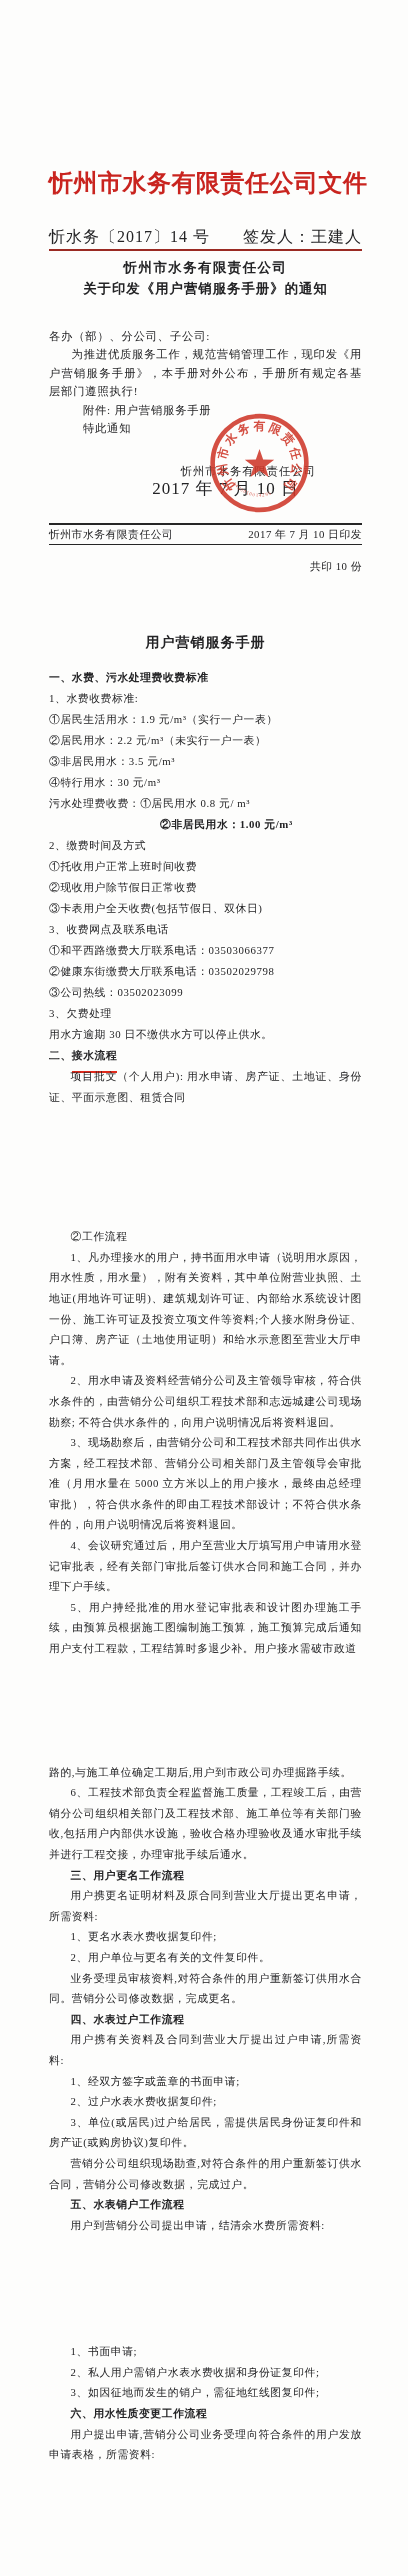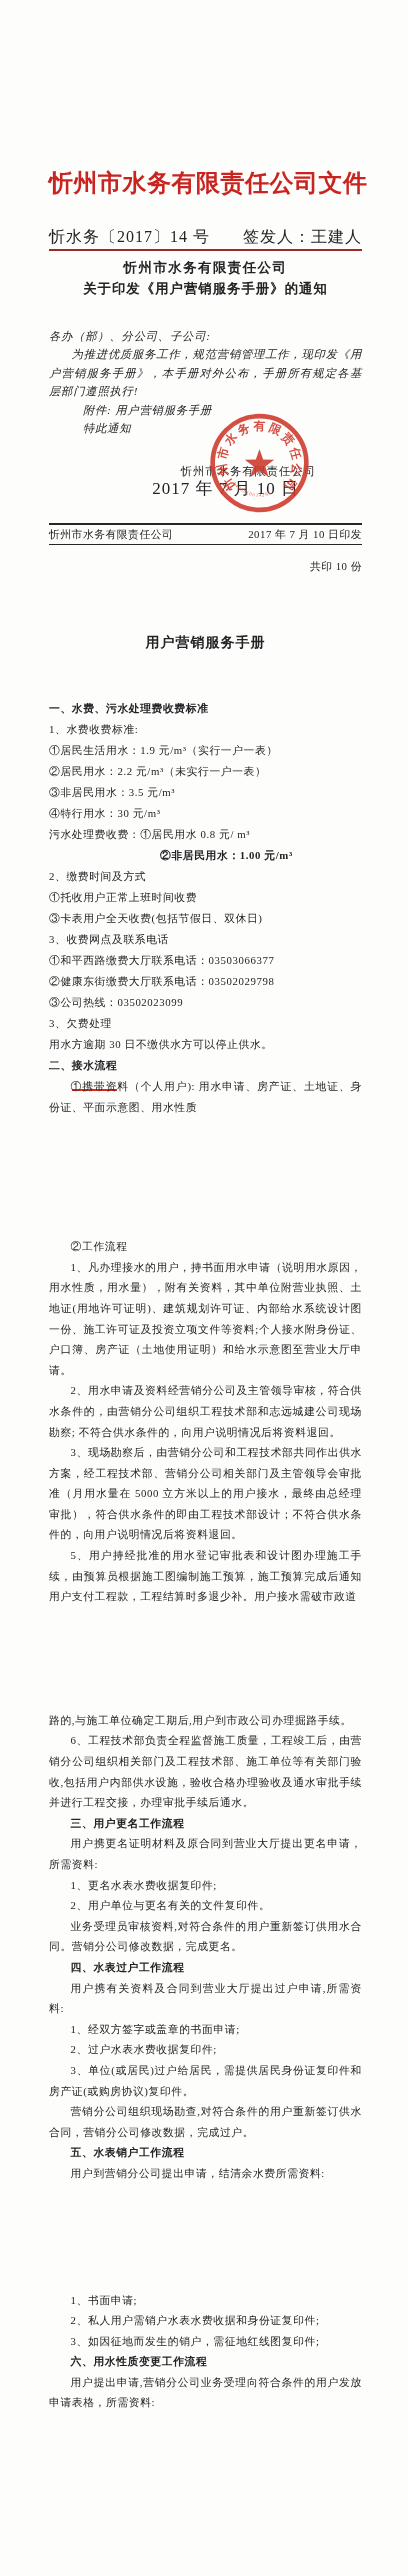--- a/index.html
+++ b/index.html
@@ -18,21 +18,21 @@
   .masthead{
     margin-top:168px;text-align:left;
     color:#c9241f;font-size:24px;font-weight:bold;
     line-height:31px;letter-spacing:0.5px;white-space:nowrap;
   }
   .doc-row{display:flex;justify-content:space-between;margin-top:30px;
     font-size:16px;letter-spacing:1px;line-height:16.5px;}
   .rule-red{height:2.1px;background:#9a2a23;margin-top:3.1px;}
   .notice-org{margin-top:8.2px;text-align:center;font-size:13.4px;font-weight:bold;letter-spacing:1.5px;line-height:17.5px;}
   .notice-subject{margin-top:4.1px;text-align:center;font-size:13.4px;font-weight:bold;letter-spacing:1px;line-height:17.5px;}
-  .p1{font-size:11.3px;line-height:18.5px;letter-spacing:0.8px;margin:0;text-align:justify;font-style:italic;}
+  .p1{font-size:11.3px;line-height:18.5px;letter-spacing:0.8px;margin:0;text-align:justify;}
   .salutation{margin-top:29px;}
   .ind2{text-indent:2em;}
   .ind3{text-indent:3em;}
   .sign-org{margin-top:25px;font-size:11.3px;letter-spacing:1px;text-align:right;padding-right:46px;line-height:17.5px;}
   .sign-date{font-size:17px;letter-spacing:1px;text-align:right;padding-right:63px;line-height:18.5px;}
   .f-rule1{height:2.1px;background:#262626;margin-top:24px;}
   .f-row{display:flex;justify-content:space-between;font-size:10.8px;letter-spacing:0.5px;line-height:18.5px;}
   .f-rule2{height:1.5px;background:#262626;}
   .f-copies{text-align:right;font-size:10.8px;letter-spacing:0.5px;line-height:16.5px;margin-top:13px;}
 
@@ -43,23 +43,23 @@
   
   .m-title{margin:58px 0 0 0;text-align:center;font-size:14px;font-weight:bold;
     letter-spacing:1px;line-height:19.6px;}
   .m{font-size:10.8px;letter-spacing:0.6px;}
   .lh41 .row{line-height:21px;}
   .row{line-height:20.6px;margin:0;}
   .para{line-height:20.6px;margin:0;text-align:justify;text-indent:2em;}
   .noind{text-indent:0;}
   .sh{font-weight:bold;}
   .sh2{font-weight:bold;text-indent:2em;}
-  .redline{border-bottom:2.1px solid #e02a1c;padding-bottom:18px;}
+  .redline{border-bottom:2.1px solid #e02a1c;padding-bottom:10px;}
   .pad215{padding-left:111px;font-weight:bold;}
-  .sec1top{margin-top:46px;}
+  .sec1top{margin-top:15px;}
   .pg3{margin-top:118px;}
   .pg5{margin-top:103px;}
   .pg6{margin-top:106px;}
 </style>
 </head>
 <body>
 
 <div class="doc">
 
   <svg class="seal" viewBox="0 0 200 200" aria-hidden="true">
@@ -120,43 +120,45 @@
         <div class="row sh">一、水费、污水处理费收费标准</div>
         <div class="row">1、水费收费标准:</div>
         <div class="row">①居民生活用水：1.9 元/m³（实行一户一表）</div>
         <div class="row">②居民用水：2.2 元/m³（未实行一户一表）</div>
         <div class="row">③非居民用水：3.5 元/m³</div>
         <div class="row">④特行用水：30 元/m³</div>
         <div class="row">污水处理费收费：①居民用水 0.8 元/ m³</div>
         <div class="row pad215">②非居民用水：1.00 元/m³</div>
         <div class="row">2、缴费时间及方式</div>
         <div class="row">①托收用户正常上班时间收费</div>
+        <div class="row">②现收用户除节假日正常收费</div>
         <div class="row">③卡表用户全天收费(包括节假日、双休日)</div>
         <div class="row">3、收费网点及联系电话</div>
         <div class="row">①和平西路缴费大厅联系电话：03503066377</div>
         <div class="row">②健康东街缴费大厅联系电话：03502029798</div>
         <div class="row">③公司热线：03502023099</div>
         <div class="row">3、欠费处理</div>
         <div class="row">用水方逾期 30 日不缴供水方可以停止供水。</div>
       </section>
 
       <section>
         <div class="row sh">
           <span>二、</span><span class="redline">接水流程</span>
         </div>
-        <p class="para" style="line-height:21px">①携带资料（个人用户): 用水申请、房产证、土地证、身份证、平面示意图、用水性质</p>
+        <p class="para" style="line-height:21px">项目批文（个人用户): 用水申请、房产证、土地证、身份证、平面示意图、租赁合同</p>
       </section>
     </div>
 
     <div class="m">
       <section class="pg3">
         <div class="row ind2">②工作流程</div>
         <p class="para">1、凡办理接水的用户，持书面用水申请（说明用水原因，用水性质，用水量），附有关资料，其中单位附营业执照、土地证(用地许可证明)、建筑规划许可证、内部给水系统设计图一份、施工许可证及投资立项文件等资料;个人接水附身份证、户口簿、房产证（土地使用证明）和给水示意图至营业大厅申请。</p>
         <p class="para">2、用水申请及资料经营销分公司及主管领导审核，符合供水条件的，由营销分公司组织工程技术部和志远城建公司现场勘察; 不符合供水条件的，向用户说明情况后将资料退回。</p>
         <p class="para">3、现场勘察后，由营销分公司和工程技术部共同作出供水方案，经工程技术部、营销分公司相关部门及主管领导会审批准（月用水量在 5000 立方米以上的用户接水，最终由总经理审批），符合供水条件的即由工程技术部设计；不符合供水条件的，向用户说明情况后将资料退回。</p>
+        <p class="para">4、会议研究通过后，用户至营业大厅填写用户申请用水登记审批表，经有关部门审批后签订供水合同和施工合同，并办理下户手续。</p>
         <p class="para">5、用户持经批准的用水登记审批表和设计图办理施工手续，由预算员根据施工图编制施工预算，施工预算完成后通知用户支付工程款，工程结算时多退少补。用户接水需破市政道</p>
       </section>
 
       <section class="pg5">
         <p class="para noind">路的,与施工单位确定工期后,用户到市政公司办理掘路手续。</p>
         <p class="para">6、工程技术部负责全程监督施工质量，工程竣工后，由营销分公司组织相关部门及工程技术部、施工单位等有关部门验收,包括用户内部供水设施，验收合格办理验收及通水审批手续并进行工程交接，办理审批手续后通水。</p>
         <div class="row sh2">三、用户更名工作流程</div>
         <p class="para">用户携更名证明材料及原合同到营业大厅提出更名申请，所需资料:</p>
         <div class="row ind2">1、更名水表水费收据复印件;</div>
         <div class="row ind2">2、用户单位与更名有关的文件复印件。</div>

